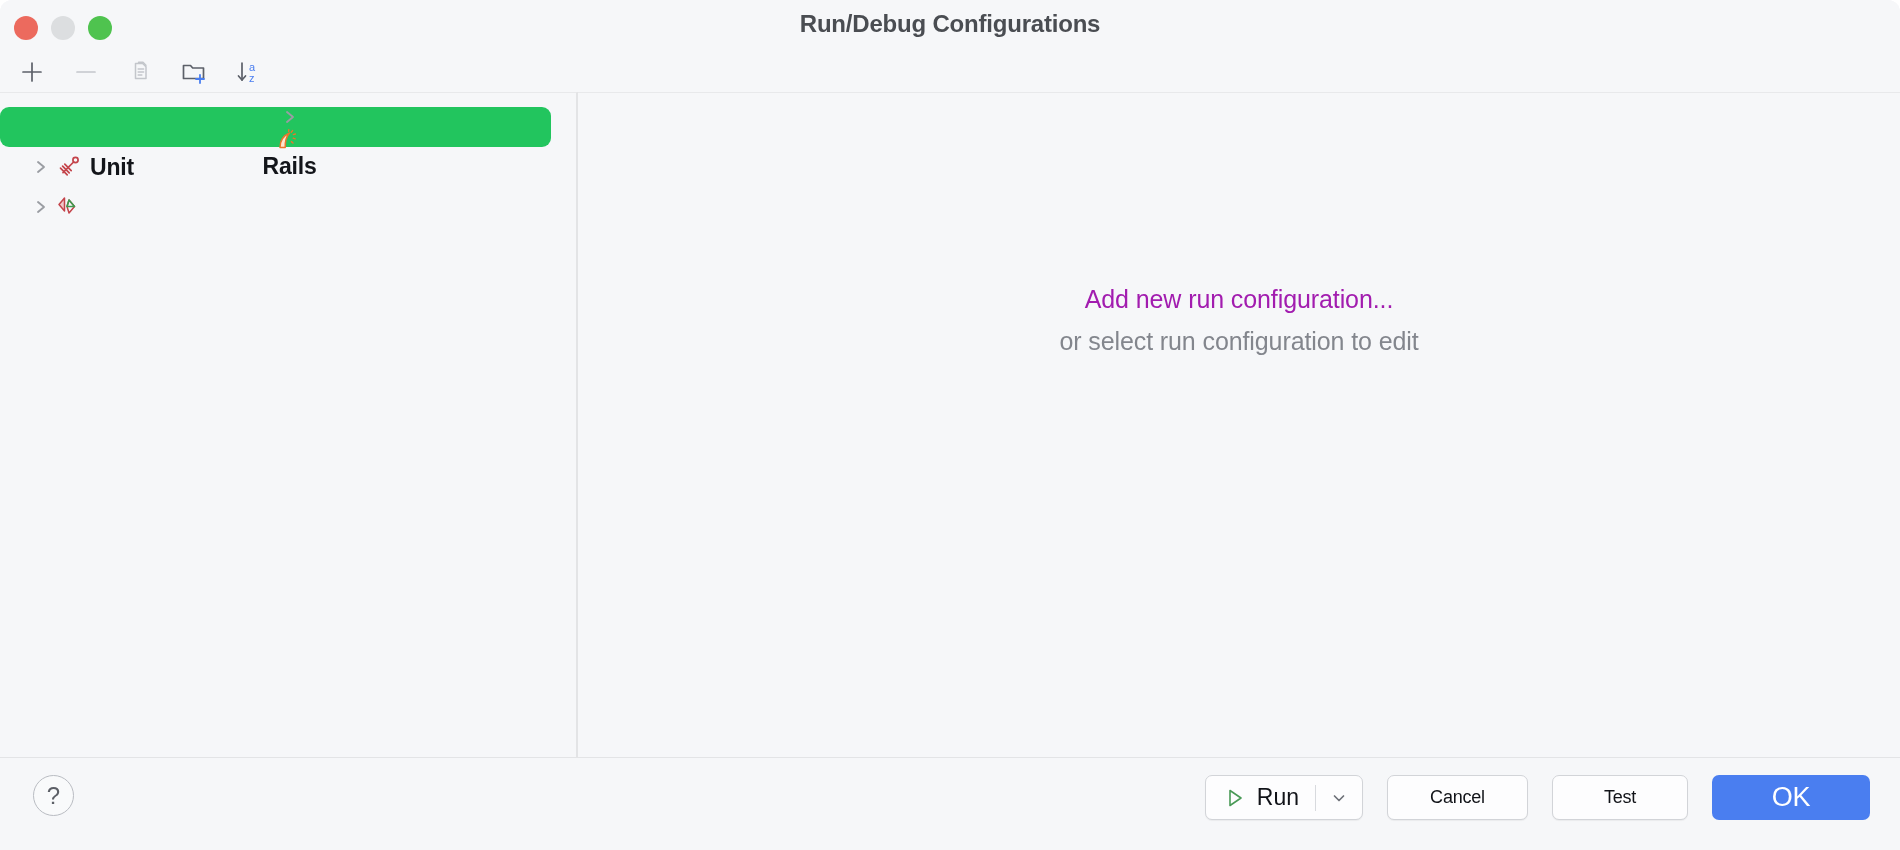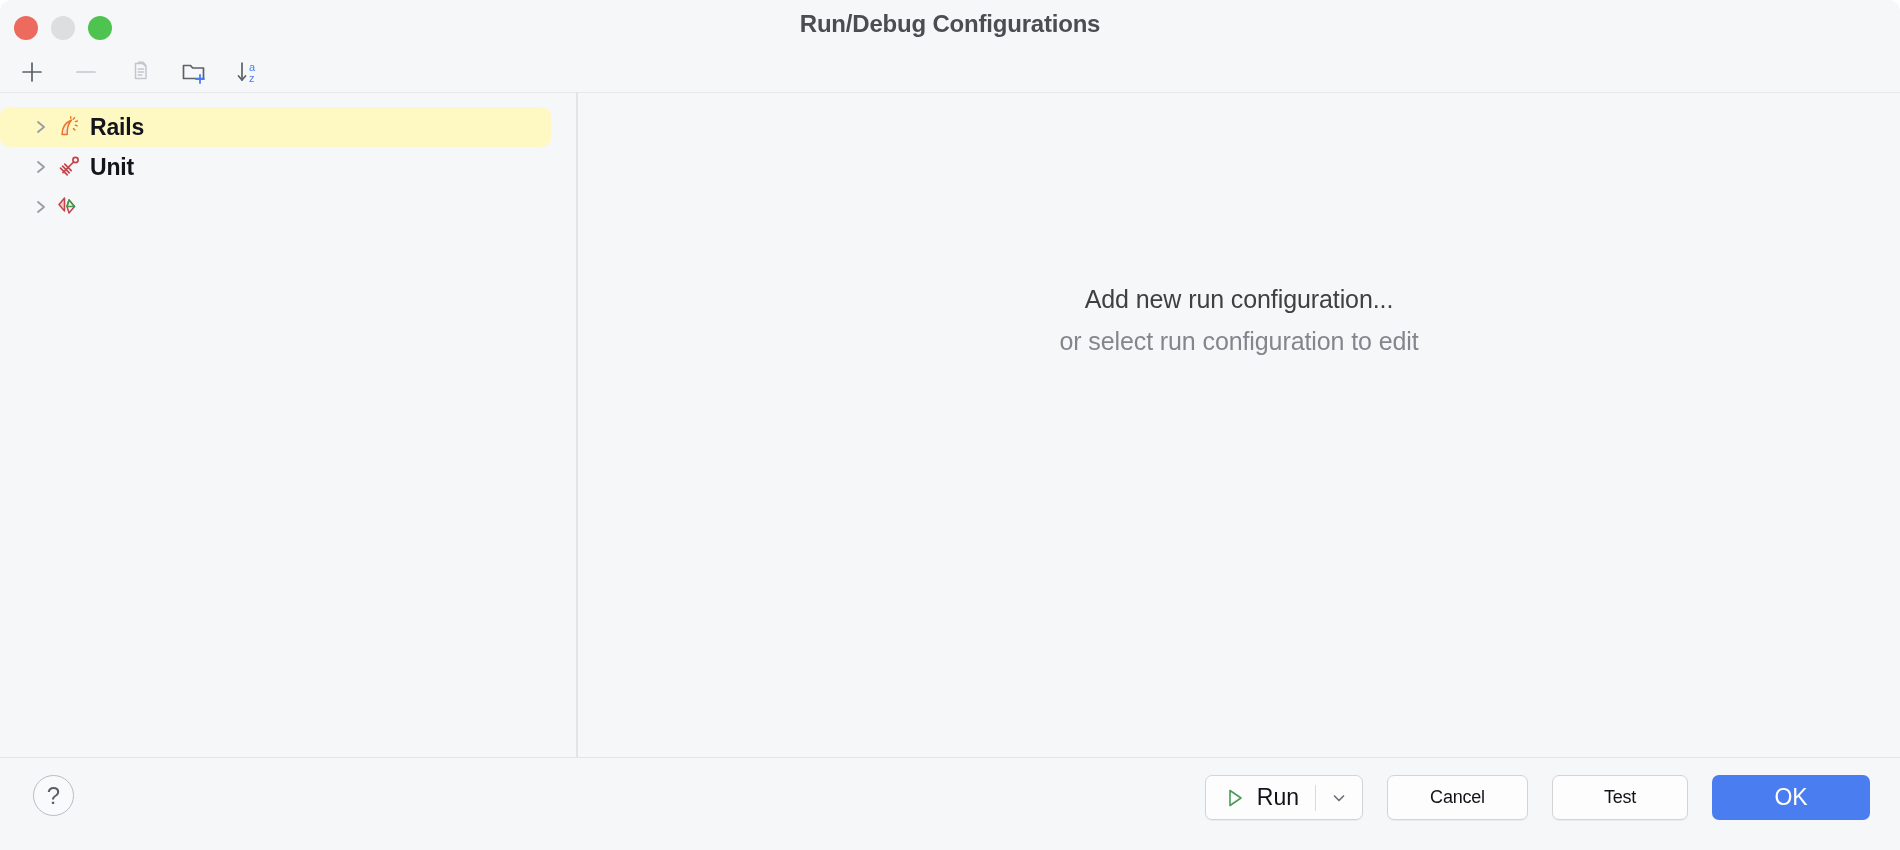--- a/index.html
+++ b/index.html
@@ -131,21 +131,21 @@
   .tree-row {
     position: relative;
     height: 40px;
     display: flex;
     align-items: center;
     margin: 0 26px 0 0;
     padding-left: 28px;
     border-radius: 9px;
     cursor: pointer;
   }
-  .tree-row.selected { background: #fef9c3; }
+  .tree-row.selected { background: #22c55e; flex-direction: column; }
 
   .twisty {
     width: 26px;
     flex: none;
     display: flex;
     align-items: center;
     justify-content: center;
   }
   .node-icon {
     width: 30px;
@@ -170,21 +170,21 @@
     width: 1322px;
     height: 665px;
     display: flex;
     flex-direction: column;
     align-items: center;
     justify-content: flex-start;
     padding-top: 192px;
   }
   #add-new-link {
     font-size: 25px;
-    color: #404040;
+    color: #a21caf;
     cursor: pointer;
     letter-spacing: -0.1px;
   }
   #or-select-text {
     margin-top: 13px;
     font-size: 25px;
     color: #83868d;
     letter-spacing: -0.1px;
   }
 
@@ -302,21 +302,21 @@
   #ok-button {
     width: 158px;
     height: 45px;
     border-radius: 7px;
     border: none;
     background: #4a7ef0;
     color: #ffffff;
     display: flex;
     align-items: center;
     justify-content: center;
-    font-size: 23px;
+    font-size: 27px;
     cursor: pointer;
     letter-spacing: -0.2px;
   }
 </style>
 </head>
 <body>
 
 <div id="window">
 
   <div id="titlebar">

